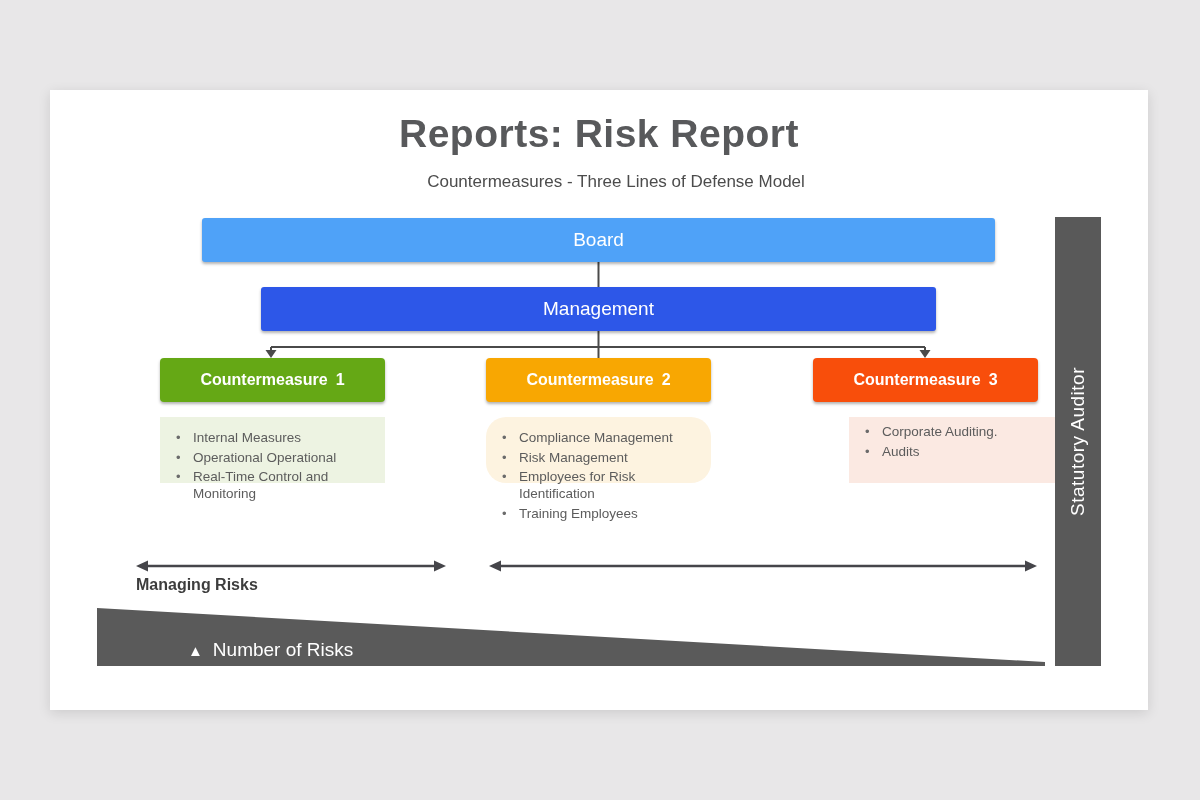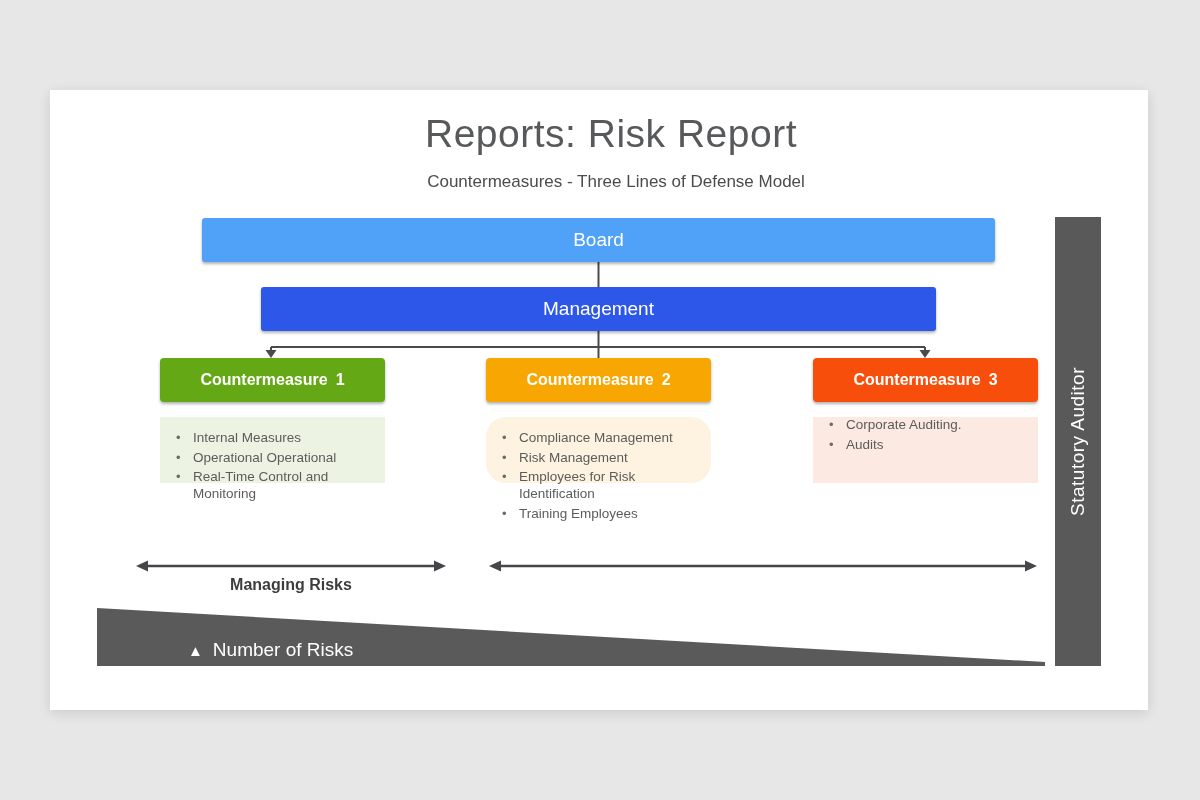--- a/index.html
+++ b/index.html
@@ -9,23 +9,22 @@
     font-family:"Liberation Sans", sans-serif;
     position:relative;overflow:hidden;
   }
   .slide{
     position:absolute;left:50px;top:90px;width:1098px;height:620px;
     background:#ffffff;
     box-shadow:0 3px 12px rgba(0,0,0,0.12);
   }
   .title{
     position:absolute;left:0;top:22px;width:100%;
-    text-align:center;font-size:39px;color:#58595b;font-weight:400;
+    text-align:center;font-size:39px;color:#58595b;font-weight:700;
     letter-spacing:0.5px;
-    padding-left:12px;
   }
   .subtitle{
     position:absolute;left:0;top:82px;width:100%;
     text-align:center;font-size:17px;color:#4c4c4c;font-weight:400;padding-left:17px;
   }
   .bar{
     position:absolute;height:44px;border-radius:3px;
     display:flex;align-items:center;justify-content:center;
     color:#fff;font-size:19px;
     box-shadow:0 2px 3px rgba(0,0,0,0.3);
@@ -37,41 +36,41 @@
     display:flex;align-items:center;justify-content:center;
     color:#fff;font-size:16px;font-weight:bold;
     box-shadow:0 2px 3px rgba(0,0,0,0.3);
   }
   .cm-header .num{margin-left:8px;}
   .cm-panel{
     position:absolute;top:327px;width:225px;height:66px;
     box-sizing:border-box;padding:13px 10px 10px 16px;
     display:flex;flex-direction:column;justify-content:flex-start;
   }
-  .cm-panel.centered{justify-content:flex-start;padding-top:0;padding-bottom:12px;}
+  .cm-panel.centered{justify-content:center;padding-top:0;padding-bottom:12px;margin-left:36px;}
   .cm-panel ul{margin:0;padding:0;list-style:none;}
   .cm-panel li{
     position:relative;padding-left:17px;margin-bottom:3px;
     font-size:13.5px;line-height:1.24;color:#5c5c5c;
   }
   .cm-panel li::before{
     content:"•";position:absolute;left:0;top:0;color:#6b6b6b;font-size:13px;
   }
   .col1{left:110px;} .col2{left:436px;} .col3{left:763px;}
   .statutory{
     position:absolute;left:1005px;top:127px;width:46px;height:449px;
     display:flex;align-items:center;justify-content:center;
   }
   .statutory .vtext{
     writing-mode:vertical-rl;transform:rotate(180deg);
     color:#ffffff;font-size:19px;letter-spacing:0.5px;font-weight:400;
   }
   .overlay{position:absolute;left:0;top:0;width:1098px;height:620px;pointer-events:none;}
   .span-label{
-    position:absolute;top:486px;text-align:center;
+    position:absolute;top:486px;text-align:left;
     font-size:16px;font-weight:bold;color:#3d3d3d;
   }
   .span-label.managing{left:86px;width:310px;}
   .span-label.riskcontrol{left:439px;width:550px;}
   .wedge-label{
     position:absolute;left:138px;top:549px;
     color:#ffffff;font-size:19px;display:flex;align-items:center;gap:10px;
   }
   .wedge-label .tri{font-size:15px;}
 </style>

